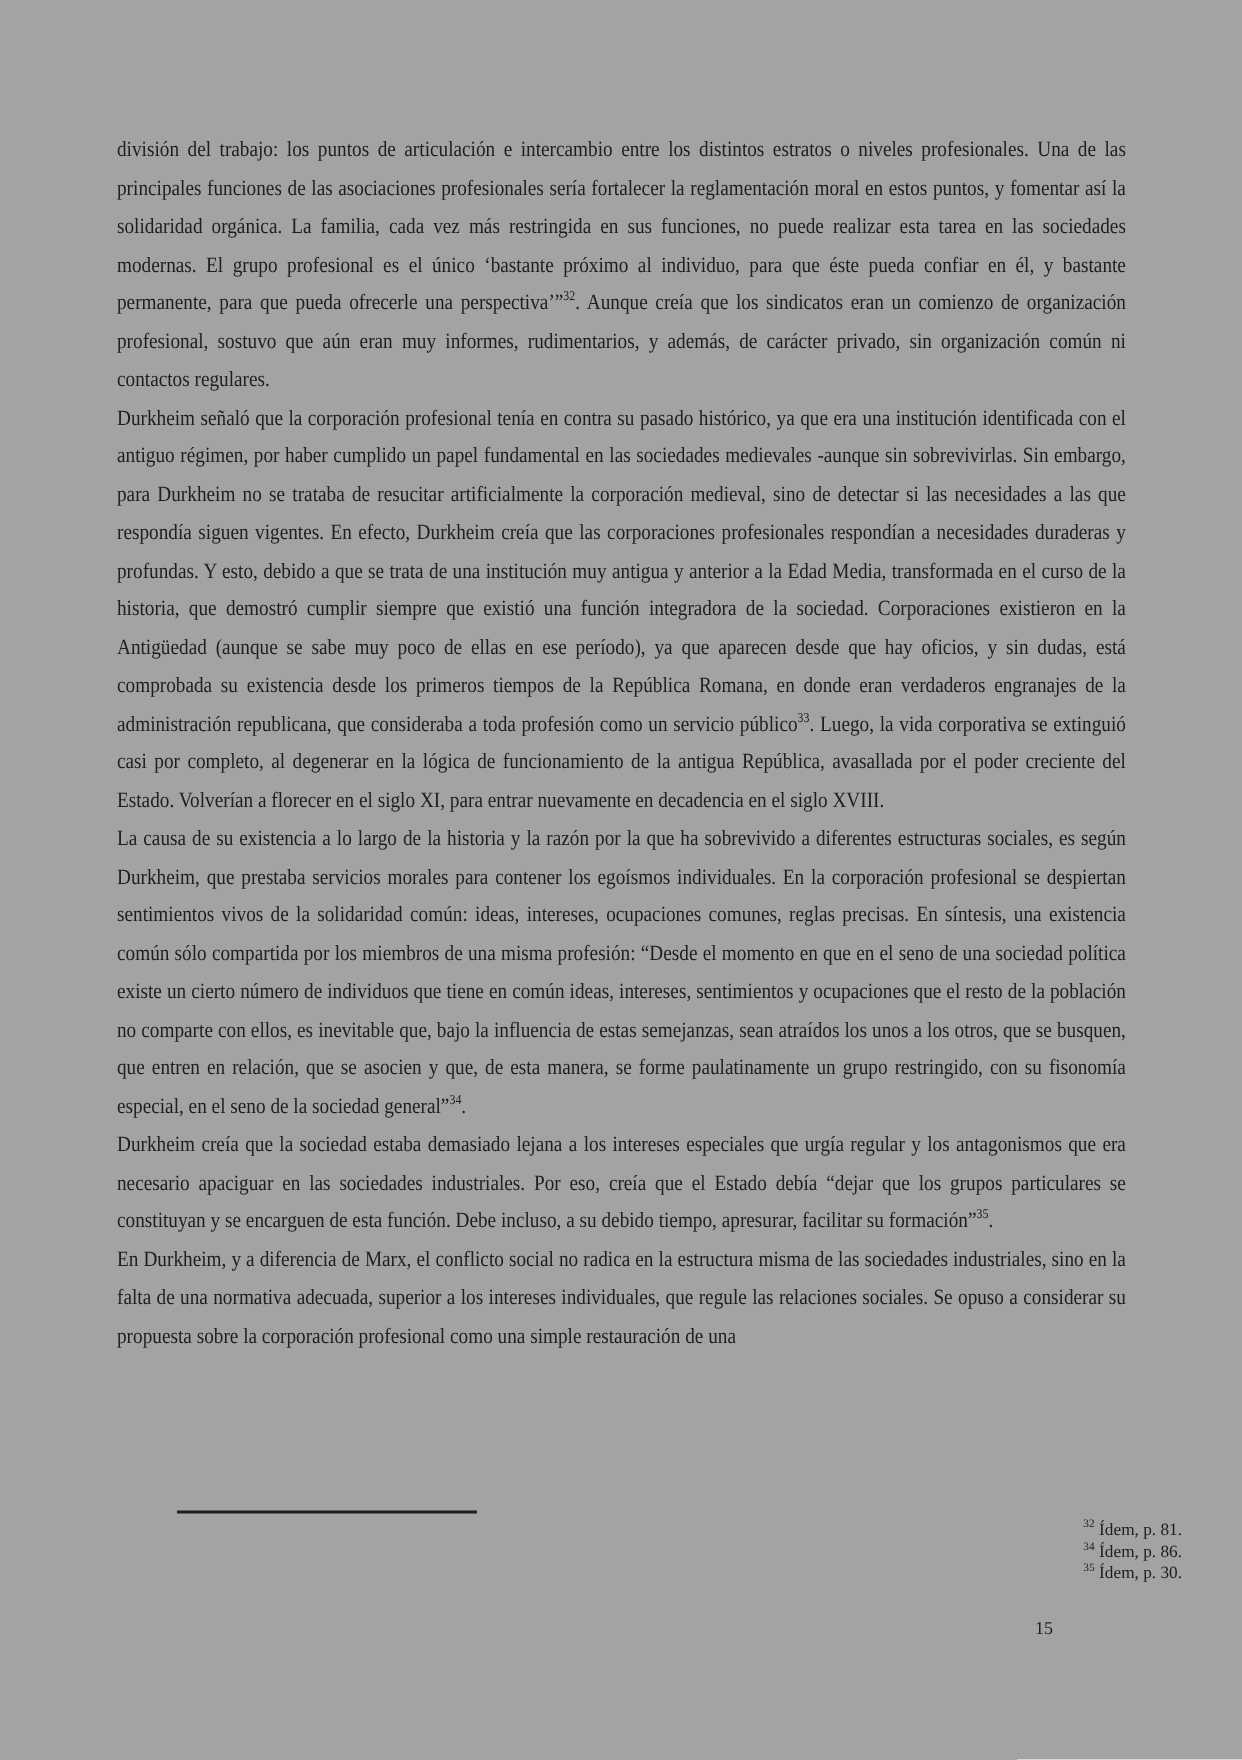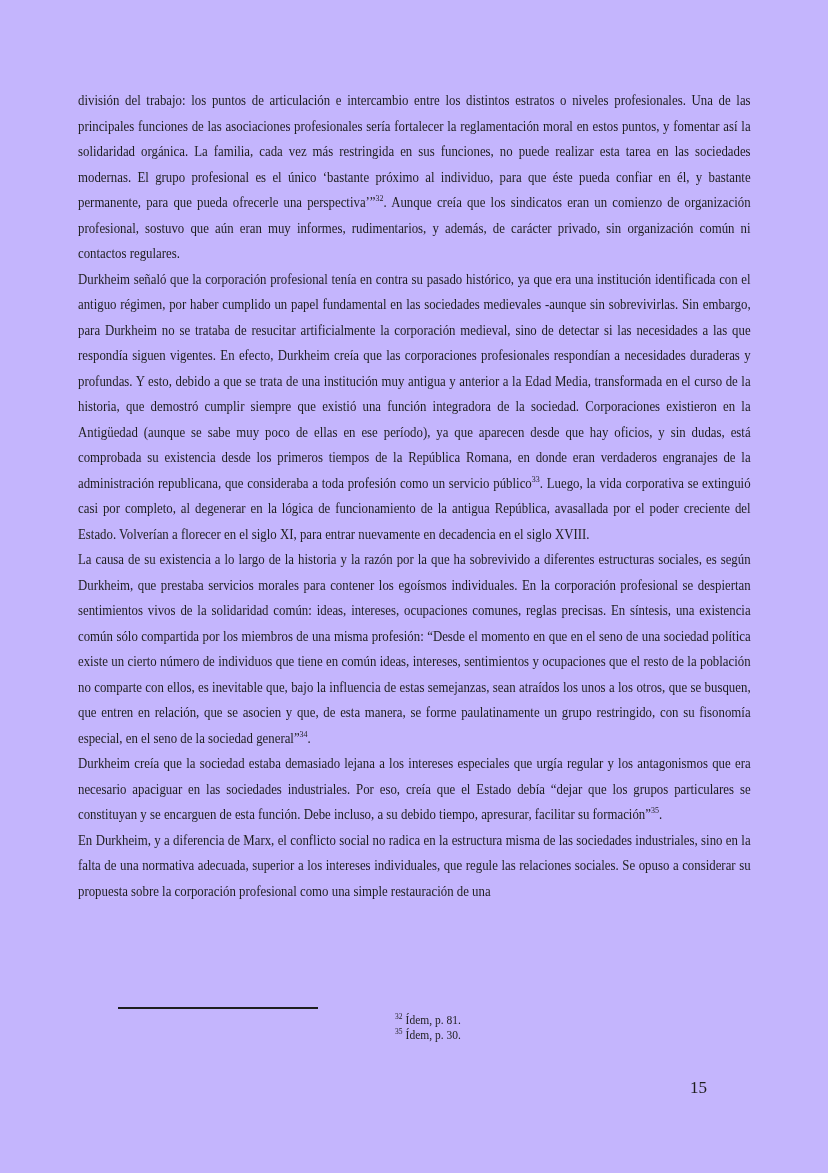--- a/index.html
+++ b/index.html
@@ -4,21 +4,21 @@
 <style>
   html, body {
     margin: 0;
     padding: 0;
     background: #ffffff;
   }
   .page {
     position: relative;
     width: 828px;
     height: 1173px;
-    background: #c4b5fd;
+    background: #a3a3a3;
     font-family: "Liberation Serif", "DejaVu Serif", serif;
     color: #1e1e1e;
     overflow: hidden;
   }
   .body-text {
     position: absolute;
     left: 78px;
     top: 88px;
     width: 760px;
     transform: scaleX(0.885);
@@ -39,57 +39,58 @@
   .footnote-sep {
     position: absolute;
     left: 118px;
     top: 1007px;
     width: 200px;
     height: 2px;
     background: #1e1e1e;
   }
   .footnotes {
     position: absolute;
-    left: 78px;
+    left: 88px;
     top: 1013px;
     width: 700px;
     font-size: 11.5px;
     line-height: 14.5px;
-    text-align: center;
+    text-align: right;
   }
   .footnote sup {
     font-size: 7.5px;
     line-height: 0;
     vertical-align: super;
   }
   .footnote .fn-text {
     margin-left: 3px;
   }
   .page-number {
     position: absolute;
     left: 690px;
     top: 1078px;
-    font-size: 17px;
+    font-size: 12px;
   }
 </style>
 </head>
 <body>
 
 <div class="page">
 
   <div class="body-text">
     <p>división del trabajo: los puntos de articulación e intercambio entre los distintos estratos o niveles profesionales. Una de las principales funciones de las asociaciones profesionales sería fortalecer la reglamentación moral en estos puntos, y fomentar así la solidaridad orgánica. La familia, cada vez más restringida en sus funciones, no puede realizar esta tarea en las sociedades modernas. El grupo profesional es el único ‘bastante próximo al individuo, para que éste pueda confiar en él, y bastante permanente, para que pueda ofrecerle una perspectiva’”<sup>32</sup>. Aunque creía que los sindicatos eran un comienzo de organización profesional, sostuvo que aún eran muy informes, rudimentarios, y además, de carácter privado, sin organización común ni contactos regulares.</p>
     <p>Durkheim señaló que la corporación profesional tenía en contra su pasado histórico, ya que era una institución identificada con el antiguo régimen, por haber cumplido un papel fundamental en las sociedades medievales -aunque sin sobrevivirlas. Sin embargo, para Durkheim no se trataba de resucitar artificialmente la corporación medieval, sino de detectar si las necesidades a las que respondía siguen vigentes. En efecto, Durkheim creía que las corporaciones profesionales respondían a necesidades duraderas y profundas. Y esto, debido a que se trata de una institución muy antigua y anterior a la Edad Media, transformada en el curso de la historia, que demostró cumplir siempre que existió una función integradora de la sociedad. Corporaciones existieron en la Antigüedad (aunque se sabe muy poco de ellas en ese período), ya que aparecen desde que hay oficios, y sin dudas, está comprobada su existencia desde los primeros tiempos de la República Romana, en donde eran verdaderos engranajes de la administración republicana, que consideraba a toda profesión como un servicio público<sup>33</sup>. Luego, la vida corporativa se extinguió casi por completo, al degenerar en la lógica de funcionamiento de la antigua República, avasallada por el poder creciente del Estado. Volverían a florecer en el siglo XI, para entrar nuevamente en decadencia en el siglo XVIII.</p>
     <p>La causa de su existencia a lo largo de la historia y la razón por la que ha sobrevivido a diferentes estructuras sociales, es según Durkheim, que prestaba servicios morales para contener los egoísmos individuales. En la corporación profesional se despiertan sentimientos vivos de la solidaridad común: ideas, intereses, ocupaciones comunes, reglas precisas. En síntesis, una existencia común sólo compartida por los miembros de una misma profesión: “Desde el momento en que en el seno de una sociedad política existe un cierto número de individuos que tiene en común ideas, intereses, sentimientos y ocupaciones que el resto de la población no comparte con ellos, es inevitable que, bajo la influencia de estas semejanzas, sean atraídos los unos a los otros, que se busquen, que entren en relación, que se asocien y que, de esta manera, se forme paulatinamente un grupo restringido, con su fisonomía especial, en el seno de la sociedad general”<sup>34</sup>.</p>
     <p>Durkheim creía que la sociedad estaba demasiado lejana a los intereses especiales que urgía regular y los antagonismos que era necesario apaciguar en las sociedades industriales. Por eso, creía que el Estado debía “dejar que los grupos particulares se constituyan y se encarguen de esta función. Debe incluso, a su debido tiempo, apresurar, facilitar su formación”<sup>35</sup>.</p>
     <p>En Durkheim, y a diferencia de Marx, el conflicto social no radica en la estructura misma de las sociedades industriales, sino en la falta de una normativa adecuada, superior a los intereses individuales, que regule las relaciones sociales. Se opuso a considerar su propuesta sobre la corporación profesional como una simple restauración de una</p>
   </div>
 
   <div class="footnote-sep"></div>
 
   <div class="footnotes">
     <div class="footnote"><sup>32</sup><span class="fn-text">Ídem, p. 81.</span></div>
+    <div class="footnote"><sup>34</sup><span class="fn-text">Ídem, p. 86.</span></div>
     <div class="footnote"><sup>35</sup><span class="fn-text">Ídem, p. 30.</span></div>
   </div>
 
   <div class="page-number">15</div>
 
 </div>
 
 </body></html>

